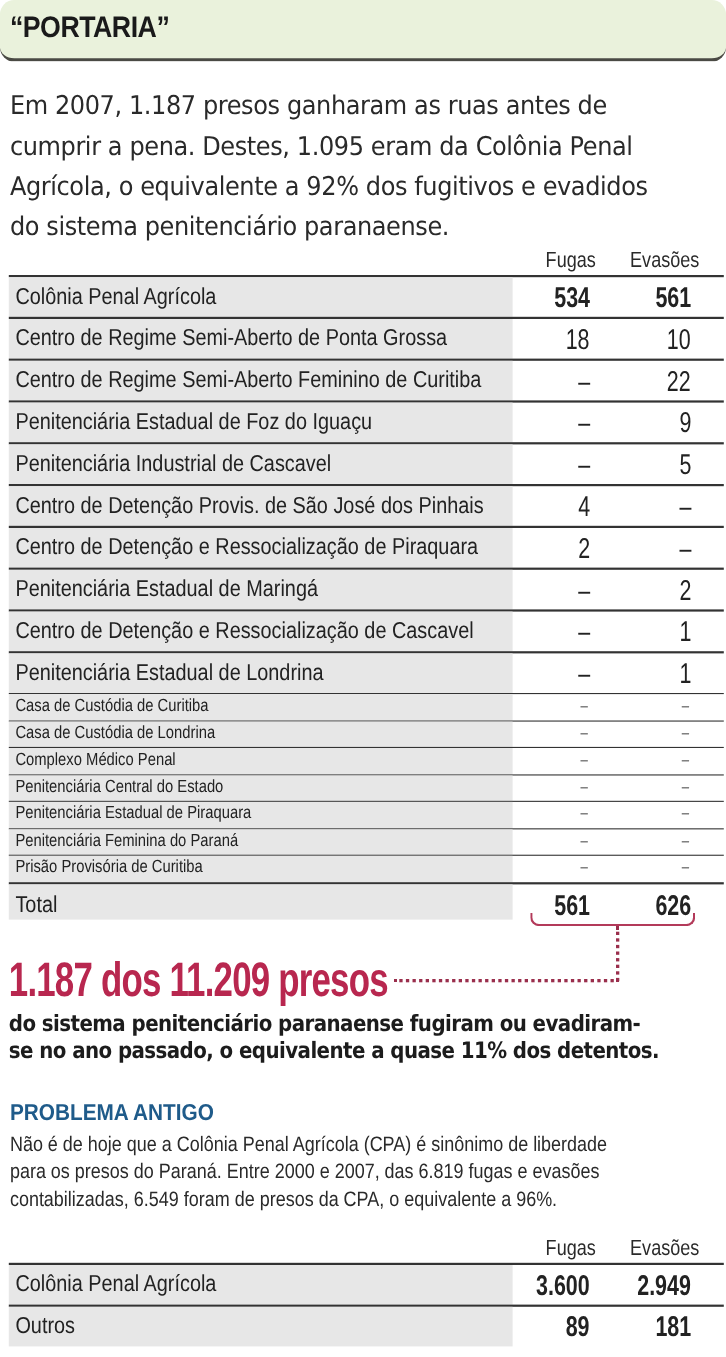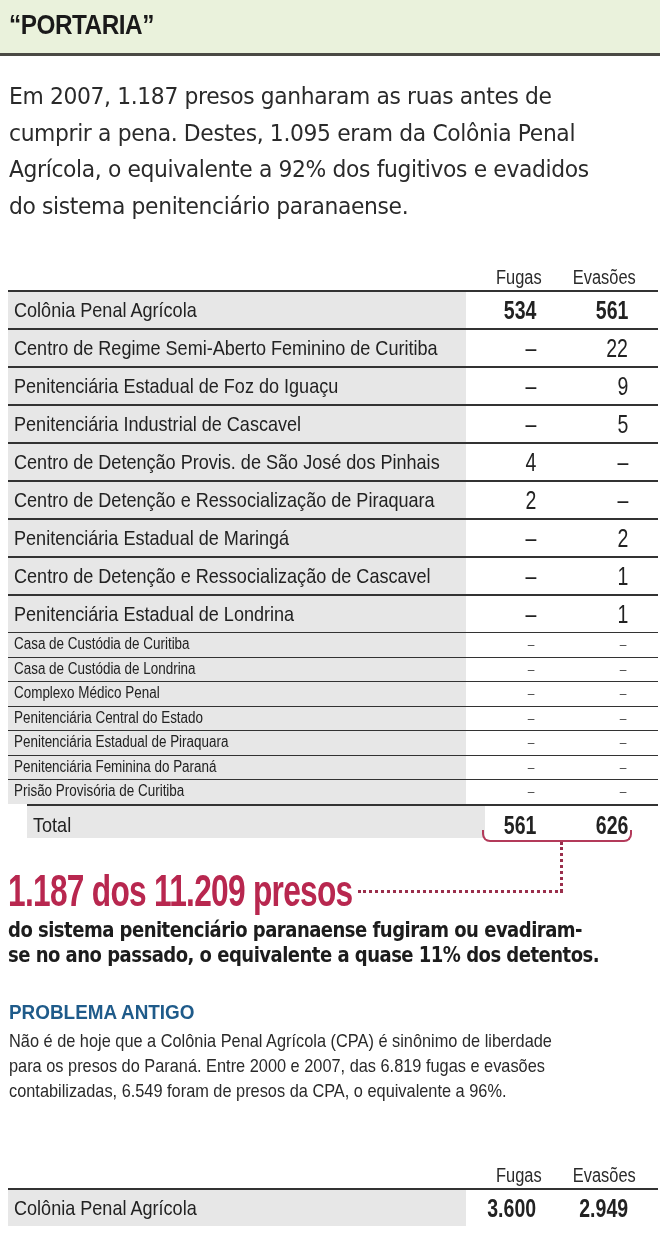--- a/index.html
+++ b/index.html
@@ -1,37 +1,37 @@
 <!DOCTYPE html>
 <html><head>
   <meta charset="utf-8">
   <style>
     * { box-sizing: border-box; margin: 0; padding: 0; }
     html, body { width: 660px; height: 1234px; background: #ffffff; overflow: hidden; }
     body { font-family: "Liberation Sans Narrow", "Liberation Sans", sans-serif; color: #1c1c1c; position: relative; }
 
     .header {
       position: absolute; left: 0; top: 0; width: 660px; height: 56px;
-      background: #eaf2dc; border-bottom: 3px solid #4a4a44;
+      background: #eaf2dc; border-bottom: 3px solid #4a4a44; border-radius: 13px;
     }
     .header-title {
       position: absolute; left: 9px; top: 10px;
       font-family: "Liberation Sans", sans-serif; font-weight: bold; font-size: 27px;
       letter-spacing: -0.5px; color: #1a1a1a; transform: scaleX(0.9); transform-origin: left;
     }
 
     .intro {
       position: absolute; left: 9px; top: 78px; width: 650px;
       font-family: "DejaVu Sans", sans-serif; font-size: 23.5px; line-height: 36.5px;
       color: #2a2a2a; letter-spacing: -0.4px; transform: scaleX(0.93); transform-origin: left;
       white-space: nowrap;
     }
 
     .tbl { position: absolute; left: 8px; width: 650px; }
-    .tbl-head { position: relative; height: 24px; margin-top: 40px; }
+    .tbl-head { position: relative; height: 24px; }
     .col-h {
       position: absolute; top: 0; font-family: "Liberation Sans", sans-serif; font-size: 20px;
       color: #2a2a2a; transform: scaleX(0.82); transform-origin: right; text-align: right;
     }
     .col-h.f { right: 116px; }
     .col-h.e { right: 22px; }
 
     .row { position: relative; border-top: 2px solid #333; }
     .row .label-bg {
       position: absolute; left: 0; top: 0; bottom: 0; width: 458px; background: #e7e7e7;
@@ -52,21 +52,21 @@
     .row.big .val { top: 3px; font-size: 26px; transform: scaleX(0.75); }
     .row.bold .name { font-weight: normal; }
     .row.bold .val { font-weight: bold; }
 
     .row.small { height: 24.5px; border-top-width: 1.5px; text-decoration: underline; }
     .row.small .name { top: 2px; font-size: 16px; transform: scaleX(0.84); }
     .row.small .val { top: 2px; font-size: 15px; color: #555; transform: scaleX(0.8); }
     .row.small .val.f { right: 124px; }
     .row.small .val.e { right: 32px; }
 
-    .row.total { height: 36px; margin-left: 19px; }
+    .row.total { height: 36px; }
     .row.total .label-bg { bottom: 2px; }
     .row.total .name { top: 7px; font-size: 21px; transform: scaleX(0.86); }
     .row.total .val { top: 4px; font-size: 26px; font-weight: bold; transform: scaleX(0.75); }
 
     .bracket {
       position: absolute; left: 482px; top: 830px; width: 150px; height: 12px;
       border: 2px solid #b33a5a; border-top: none; border-radius: 0 0 8px 8px;
     }
     .connector-v {
       position: absolute; left: 560px; top: 842px; width: 0; height: 50px;
@@ -122,20 +122,26 @@
   </div>
 
   <div class="row big bold">
       <div class="label-bg"></div>
     <span class="name">Colônia Penal Agrícola</span>
     <span class="val f">534</span>
     <span class="val e">561</span>
   </div>
   <div class="row big">
       <div class="label-bg"></div>
+    <span class="name">Centro de Regime Semi-Aberto de Ponta Grossa</span>
+    <span class="val f">18</span>
+    <span class="val e">10</span>
+  </div>
+  <div class="row big">
+      <div class="label-bg"></div>
     <span class="name">Centro de Regime Semi-Aberto Feminino de Curitiba</span>
     <span class="val f">–</span>
     <span class="val e">22</span>
   </div>
   <div class="row big">
       <div class="label-bg"></div>
     <span class="name">Penitenciária Estadual de Foz do Iguaçu</span>
     <span class="val f">–</span>
     <span class="val e">9</span>
   </div>
@@ -248,13 +254,19 @@
   <div class="tbl-head">
     <span class="col-h f">Fugas</span>
     <span class="col-h e">Evasões</span>
   </div>
   <div class="row big bold">
       <div class="label-bg"></div>
     <span class="name">Colônia Penal Agrícola</span>
     <span class="val f">3.600</span>
     <span class="val e">2.949</span>
   </div>
+  <div class="row big bold">
+      <div class="label-bg"></div>
+    <span class="name">Outros</span>
+    <span class="val f">89</span>
+    <span class="val e">181</span>
+  </div>
 </div>
 
 </body></html>

